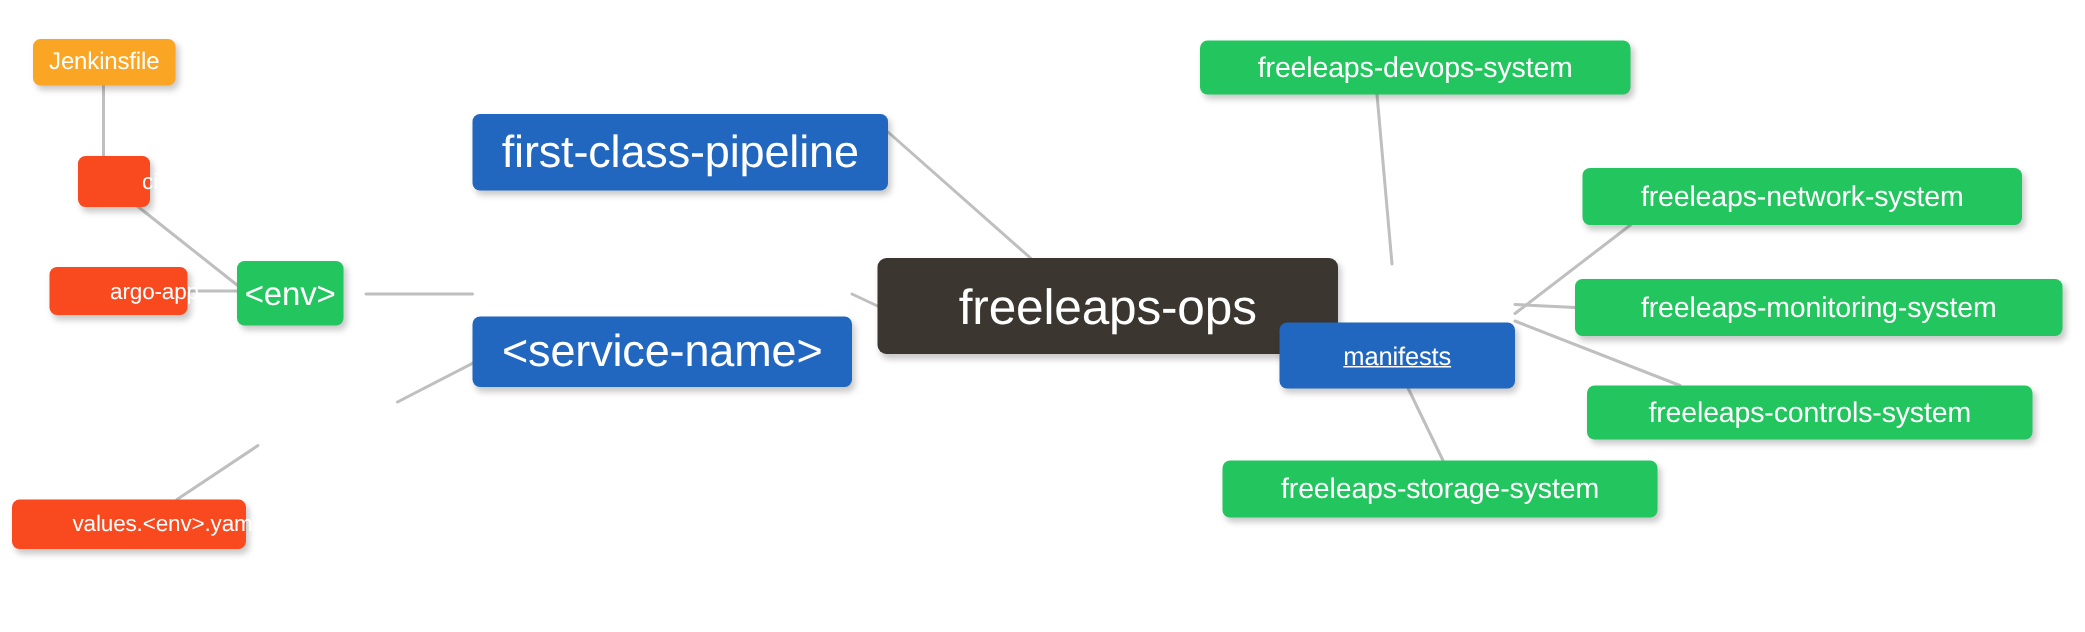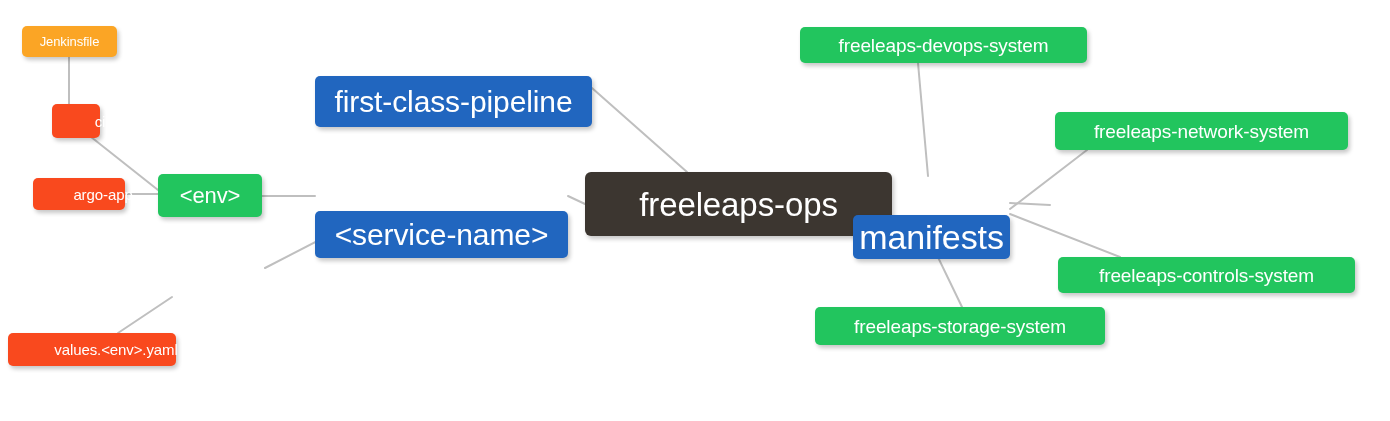--- a/index.html
+++ b/index.html
@@ -45,25 +45,25 @@
     background: #3c3630;
     font-size: 33px;
     border-radius: 6px;
   }
   .lvl-blue   { background: #2166bf; margin-top: 39px; }
   .lvl-green  { background: #22c55e; }
   .lvl-red    { background: #f9491e; padding-left: 48px; }
   .lvl-orange { background: #fba525; }
 
   .sz-xl  { font-size: 30px; }
-  .sz-lg  { font-size: 34px; }
+  .sz-lg  { font-size: 17px; text-decoration: underline; }
   .sz-md  { font-size: 22px; }
   .sz-sm  { font-size: 19px; }
   .sz-xs  { font-size: 15px; }
-  .sz-xxs { font-size: 13px; }
+  .sz-xxs { font-size: 16px; }
 </style>
 </head>
 <body>
 
 <div id="mindmap-canvas">
   <svg id="edge-layer" viewBox="0 0 1390 421" width="1390" height="421" xmlns="http://www.w3.org/2000/svg">
       <path d="M 585 204 L 568 196" stroke="#bfbfbf" stroke-width="2" fill="none" stroke-linecap="round"></path>
       <path d="M 592 88 L 687 172" stroke="#bfbfbf" stroke-width="2" fill="none" stroke-linecap="round"></path>
       <path d="M 845 200 L 853 198" stroke="#bfbfbf" stroke-width="2" fill="none" stroke-linecap="round"></path>
       <path d="M 315 196 L 244 196" stroke="#bfbfbf" stroke-width="2" fill="none" stroke-linecap="round"></path>
@@ -83,40 +83,43 @@
     </div>
     <div class="mm-node lvl-blue sz-xl" style="left: 315px; top: 172px; width: 253px; height: 47px;">
       <span>&lt;service-name&gt;</span>
     </div>
     <div class="mm-node lvl-blue sz-xl" style="left: 315px; top: 37px; width: 277px; height: 51px;">
       <span>first-class-pipeline</span>
     </div>
     <div class="mm-node lvl-blue sz-lg" style="left: 853px; top: 176px; width: 157px; height: 44px;">
       <span>manifests</span>
     </div>
-    <div class="mm-node lvl-green sz-md" style="left: 158px; top: 174px; width: 104px; height: 43px;">
+    <div class="mm-node lvl-green sz-md" style="left: 158px; top: 174px; width: 71px; height: 43px;">
       <span>&lt;env&gt;</span>
     </div>
     <div class="mm-node lvl-orange sz-xxs" style="left: 22px; top: 26px; width: 95px; height: 31px;">
       <span>Jenkinsfile</span>
     </div>
     <div class="mm-node lvl-red sz-xs" style="left: 52px; top: 104px; width: 34px; height: 34px;">
       <span>ci</span>
     </div>
     <div class="mm-node lvl-red sz-xs" style="left: 33px; top: 178px; width: 92px; height: 32px; text-align: center;">
       <span>argo-app</span>
     </div>
-    <div class="mm-node lvl-red sz-xs" style="left: 8px; top: 333px; width: 168px; height: 33px;">
+    <div class="mm-node lvl-red sz-xs" style="left: 8px; top: 333px; width: 156px; height: 33px;">
       <span>values.&lt;env&gt;.yaml</span>
     </div>
     <div class="mm-node lvl-green sz-sm" style="left: 800px; top: 27px; width: 287px; height: 36px;">
       <span>freeleaps-devops-system</span>
     </div>
     <div class="mm-node lvl-green sz-sm" style="left: 1055px; top: 112px; width: 293px; height: 38px; text-align: center;">
       <span>freeleaps-network-system</span>
+    </div>
+    <div class="mm-node lvl-green sz-sm" style="left: 1050px; top: 186px; width: 325px; height: 38px;">
+      <span>freeleaps-monitoring-system</span>
     </div>
     <div class="mm-node lvl-green sz-sm" style="left: 1058px; top: 257px; width: 297px; height: 36px;">
       <span>freeleaps-controls-system</span>
     </div>
     <div class="mm-node lvl-green sz-sm" style="left: 815px; top: 307px; width: 290px; height: 38px;">
       <span>freeleaps-storage-system</span>
     </div>
   </div>
 
 </body></html>

